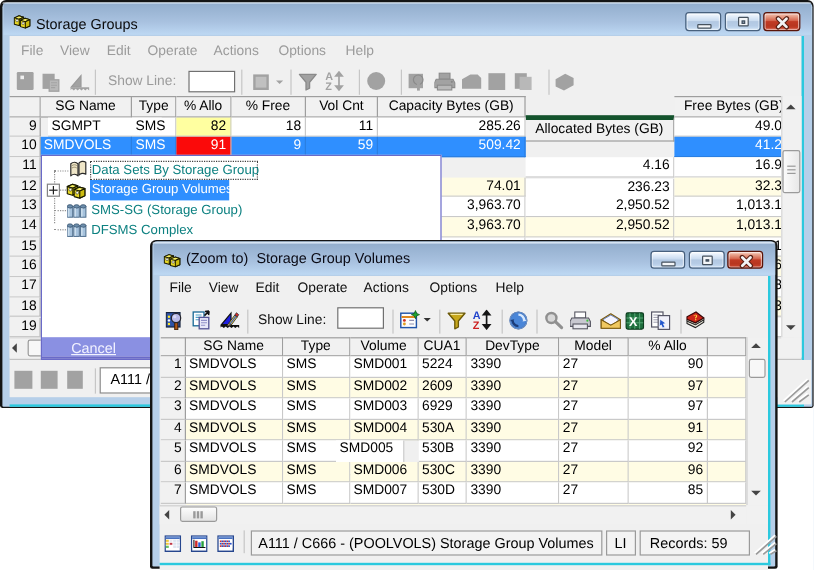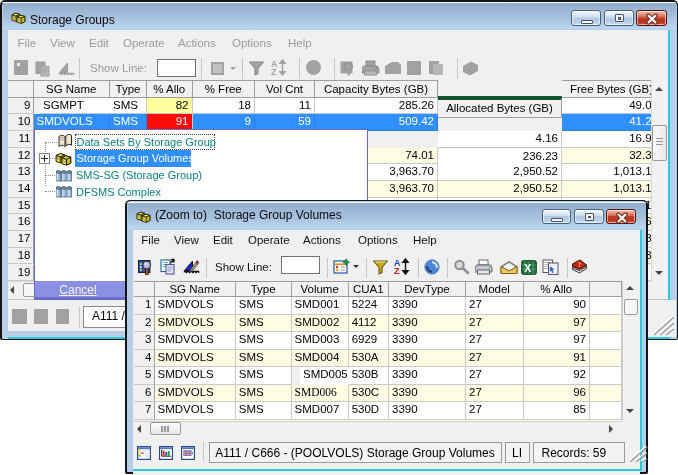--- a/index.html
+++ b/index.html
@@ -464,21 +464,21 @@
 <div class="c" style="left:166.6px;top:97.5px;width:57.099999999999994px;height:17.5px;">SMD001</div>
 <div class="c" style="left:223.7px;top:97.5px;width:40.30000000000001px;height:17.5px;">5224</div>
 <div class="c" style="left:264px;top:97.5px;width:77px;height:17.5px;">3390</div>
 <div class="c" style="left:341px;top:97.5px;width:57.5px;height:17.5px;">27</div>
 <div class="c r" style="left:398.5px;top:97.5px;width:66.5px;height:17.5px;">90</div>
 <div class="c" style="left:465px;top:97.5px;width:31.5px;height:17.5px;"></div>
 <div class="c num" style="left:8.5px;top:115.0px;width:21.0px;height:17.5px;">2</div>
 <div class="c" style="left:29.5px;top:115.0px;width:81.3px;height:17.5px;background:#fffce4;">SMDVOLS</div>
 <div class="c" style="left:110.8px;top:115.0px;width:55.8px;height:17.5px;background:#fffce4;">SMS</div>
 <div class="c" style="left:166.6px;top:115.0px;width:57.099999999999994px;height:17.5px;background:#fffce4;">SMD002</div>
-<div class="c" style="left:223.7px;top:115.0px;width:40.30000000000001px;height:17.5px;background:#fffce4;">4112</div>
+<div class="c" style="left:223.7px;top:115.0px;width:40.30000000000001px;height:17.5px;background:#fffce4;">2609</div>
 <div class="c" style="left:264px;top:115.0px;width:77px;height:17.5px;background:#fffce4;">3390</div>
 <div class="c" style="left:341px;top:115.0px;width:57.5px;height:17.5px;background:#fffce4;">27</div>
 <div class="c r" style="left:398.5px;top:115.0px;width:66.5px;height:17.5px;background:#fffce4;">97</div>
 <div class="c" style="left:465px;top:115.0px;width:31.5px;height:17.5px;background:#fffce4;"></div>
 <div class="c num" style="left:8.5px;top:132.5px;width:21.0px;height:17.5px;">3</div>
 <div class="c" style="left:29.5px;top:132.5px;width:81.3px;height:17.5px;">SMDVOLS</div>
 <div class="c" style="left:110.8px;top:132.5px;width:55.8px;height:17.5px;">SMS</div>
 <div class="c" style="left:166.6px;top:132.5px;width:57.099999999999994px;height:17.5px;">SMD003</div>
 <div class="c" style="left:223.7px;top:132.5px;width:40.30000000000001px;height:17.5px;">6929</div>
 <div class="c" style="left:264px;top:132.5px;width:77px;height:17.5px;">3390</div>
@@ -490,30 +490,30 @@
 <div class="c" style="left:110.8px;top:150.0px;width:55.8px;height:17.5px;background:#fffce4;">SMS</div>
 <div class="c" style="left:166.6px;top:150.0px;width:57.099999999999994px;height:17.5px;background:#fffce4;">SMD004</div>
 <div class="c" style="left:223.7px;top:150.0px;width:40.30000000000001px;height:17.5px;background:#fffce4;">530A</div>
 <div class="c" style="left:264px;top:150.0px;width:77px;height:17.5px;background:#fffce4;">3390</div>
 <div class="c" style="left:341px;top:150.0px;width:57.5px;height:17.5px;background:#fffce4;">27</div>
 <div class="c r" style="left:398.5px;top:150.0px;width:66.5px;height:17.5px;background:#fffce4;">91</div>
 <div class="c" style="left:465px;top:150.0px;width:31.5px;height:17.5px;background:#fffce4;"></div>
 <div class="c num" style="left:8.5px;top:167.5px;width:21.0px;height:17.5px;">5</div>
 <div class="c" style="left:29.5px;top:167.5px;width:81.3px;height:17.5px;">SMDVOLS</div>
 <div class="c" style="left:110.8px;top:167.5px;width:55.8px;height:17.5px;">SMS</div>
-<div class="c" style="left:175px;top:167.5px;width:57.099999999999994px;height:29px;">SMD005</div>
+<div class="c" style="left:155px;top:167.5px;width:57.099999999999994px;height:29px;">SMD005</div>
 <div class="c" style="left:223.7px;top:167.5px;width:40.30000000000001px;height:17.5px;">530B</div>
 <div class="c" style="left:264px;top:167.5px;width:77px;height:17.5px;">3390</div>
 <div class="c" style="left:341px;top:167.5px;width:57.5px;height:17.5px;">27</div>
 <div class="c r" style="left:398.5px;top:167.5px;width:66.5px;height:17.5px;">92</div>
 <div class="c" style="left:465px;top:167.5px;width:31.5px;height:17.5px;"></div>
 <div class="c num" style="left:8.5px;top:185.0px;width:21.0px;height:17.5px;">6</div>
 <div class="c" style="left:29.5px;top:185.0px;width:81.3px;height:17.5px;background:#fffce4;">SMDVOLS</div>
 <div class="c" style="left:110.8px;top:185.0px;width:55.8px;height:17.5px;background:#fffce4;">SMS</div>
-<div class="c" style="left:166.6px;top:185.0px;width:57.099999999999994px;height:17.5px;background:#fffce4;font-family:Liberation Serif, serif;">SMD006</div>
+<div class="c" style="left:166.6px;top:185.0px;width:57.099999999999994px;height:17.5px;background:#fffce4;">SMD006</div>
 <div class="c" style="left:223.7px;top:185.0px;width:40.30000000000001px;height:17.5px;background:#fffce4;">530C</div>
 <div class="c" style="left:264px;top:185.0px;width:77px;height:17.5px;background:#fffce4;">3390</div>
 <div class="c" style="left:341px;top:185.0px;width:57.5px;height:17.5px;background:#fffce4;">27</div>
 <div class="c r" style="left:398.5px;top:185.0px;width:66.5px;height:17.5px;background:#fffce4;">96</div>
 <div class="c" style="left:465px;top:185.0px;width:31.5px;height:17.5px;background:#fffce4;"></div>
 <div class="c num" style="left:8.5px;top:202.5px;width:21.0px;height:17.5px;">7</div>
 <div class="c" style="left:29.5px;top:202.5px;width:81.3px;height:17.5px;">SMDVOLS</div>
 <div class="c" style="left:110.8px;top:202.5px;width:55.8px;height:17.5px;">SMS</div>
 <div class="c" style="left:166.6px;top:202.5px;width:57.099999999999994px;height:17.5px;">SMD007</div>
 <div class="c" style="left:223.7px;top:202.5px;width:40.30000000000001px;height:17.5px;">530D</div>

